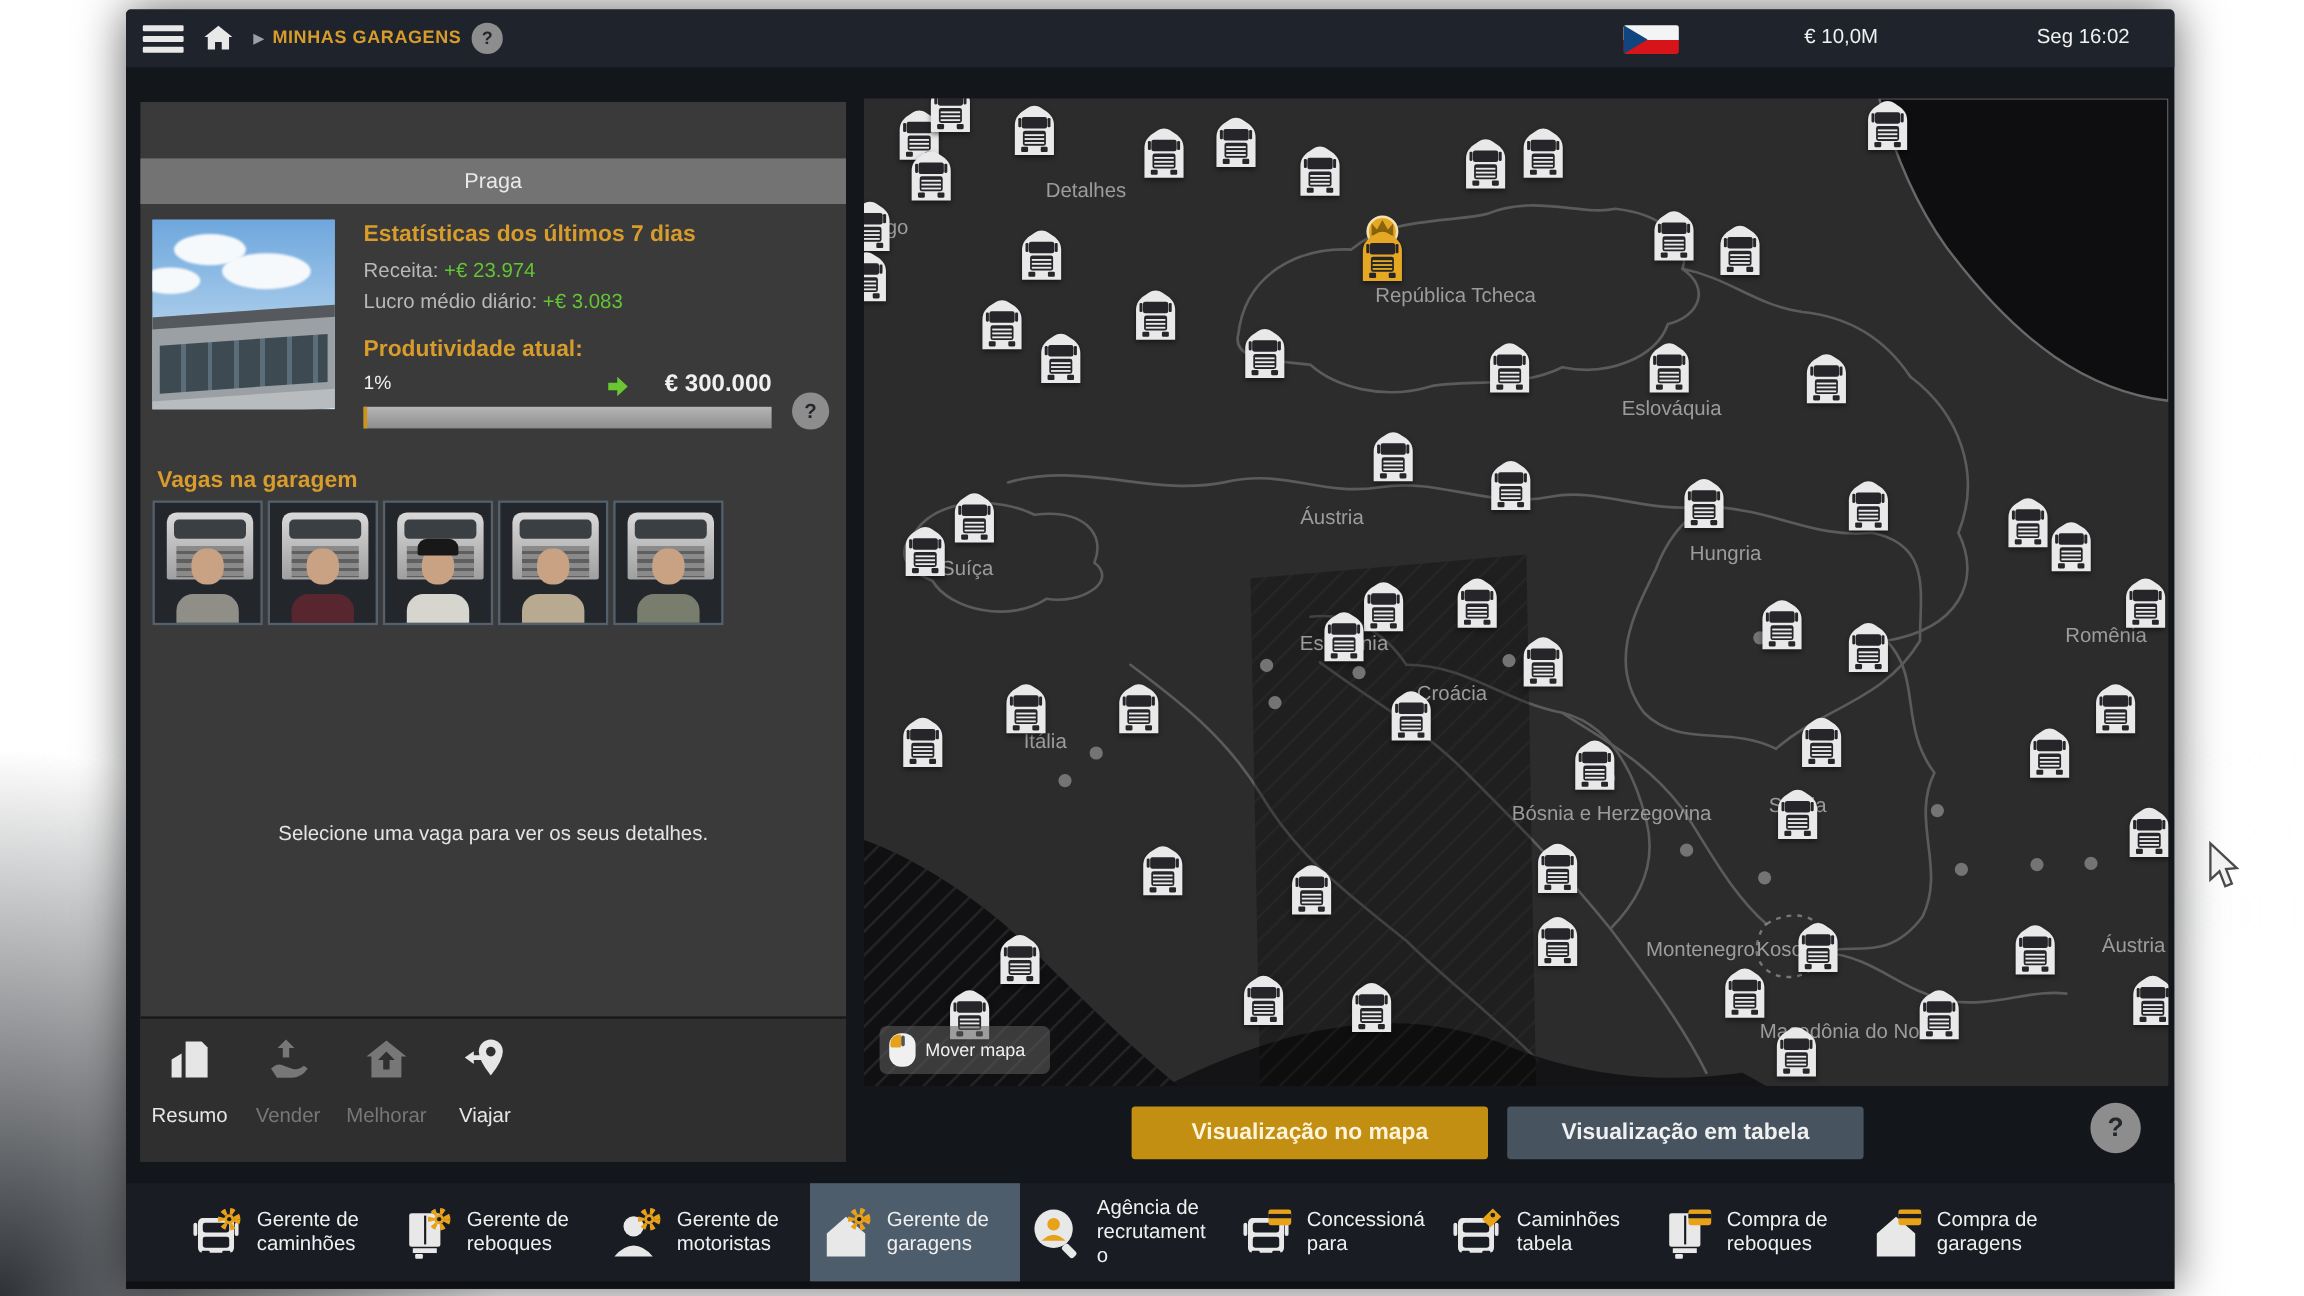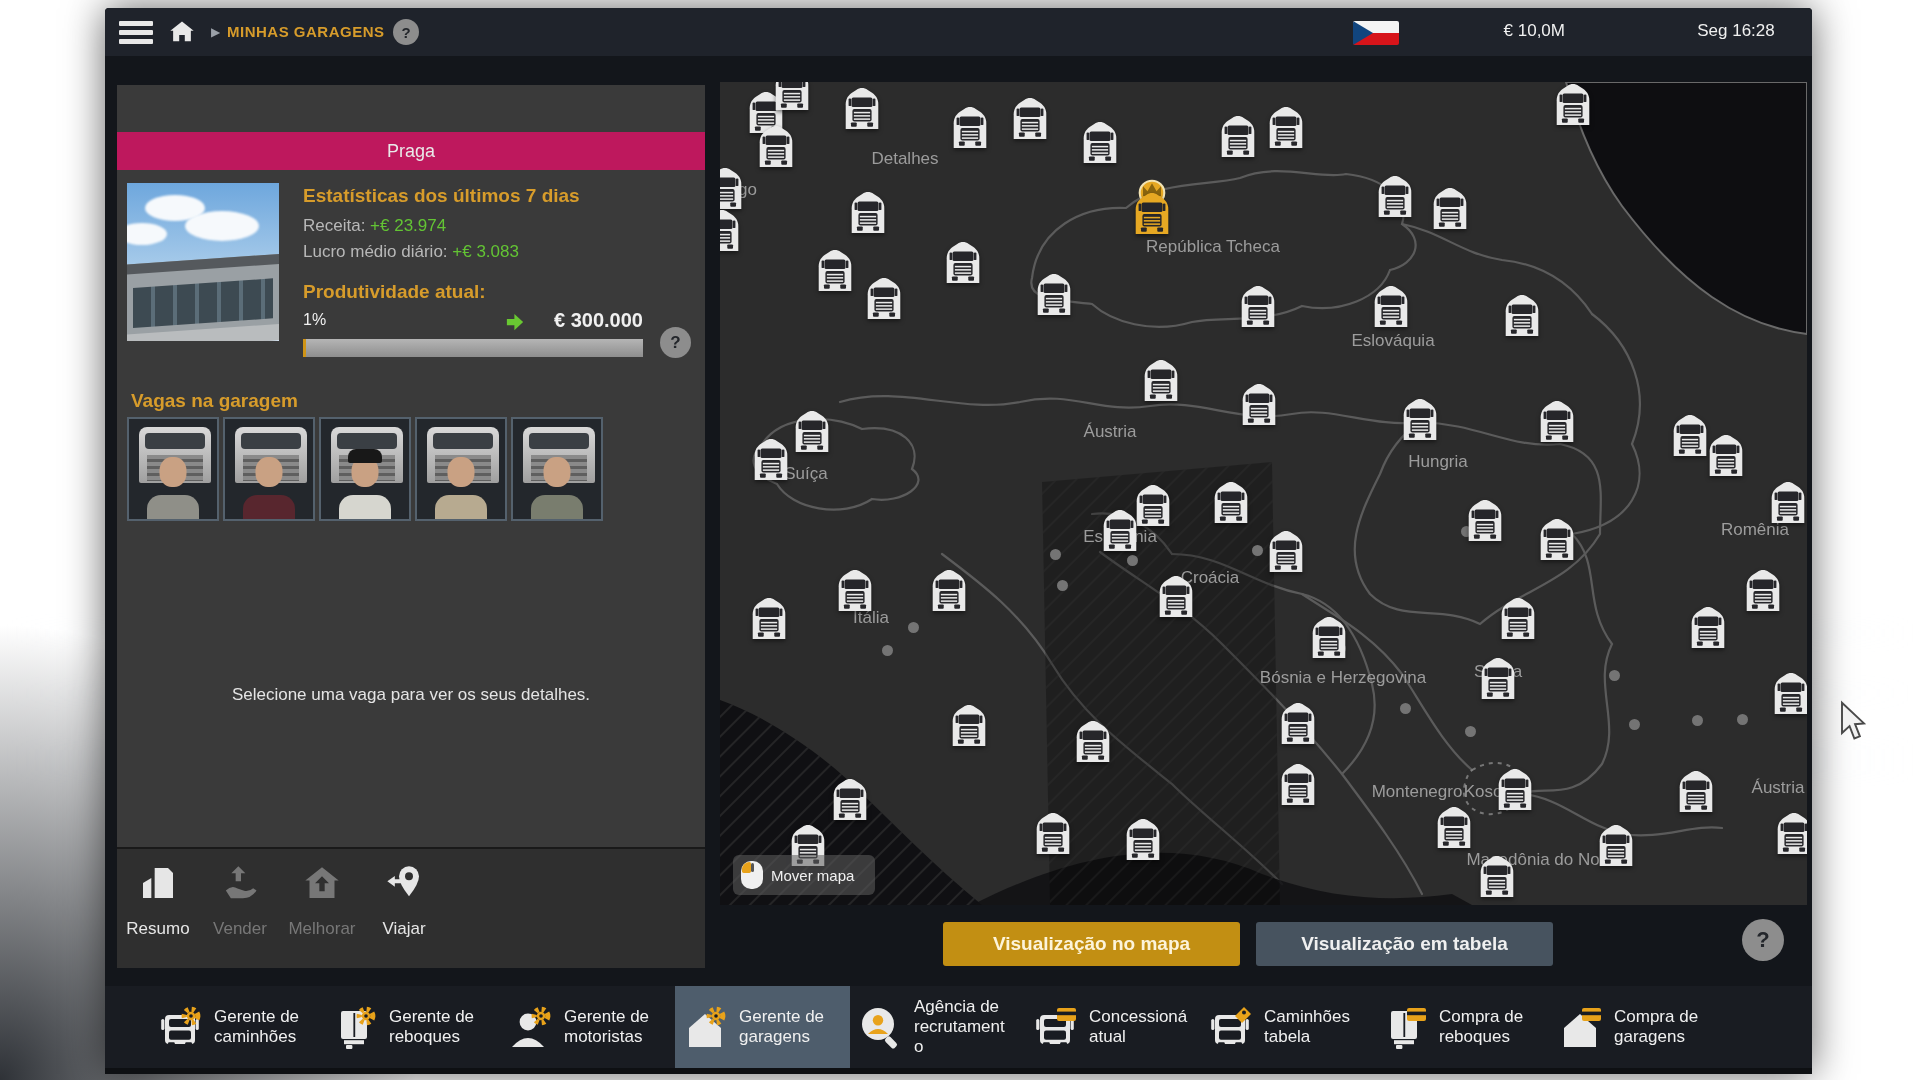--- a/index.html
+++ b/index.html
@@ -39,21 +39,21 @@
     border-top:12px solid transparent; border-bottom:12px solid transparent; border-left:20px solid #11457e; }
   .money { position:absolute; left:1330px; top:13px; width:130px; text-align:right;
     color:#f0f0f0; font-size:17px; }
   .clock { position:absolute; left:1566px; top:13px; width:130px; text-align:center;
     color:#f0f0f0; font-size:17px; }
 
   
   .garage-panel { position:absolute; left:12px; top:77px; width:588px; height:883px; background:#3a3a3a; }
   .gp-header { position:absolute; left:0; top:0; width:100%; height:43px; background:#2f2f2f;
     color:#d79c2b; font-size:20px; font-weight:bold; line-height:43px; padding-left:14px; }
-  .gp-city { position:absolute; left:0; top:47px; width:100%; height:38px; background:#be185d;
+  .gp-city { position:absolute; left:0; top:47px; width:100%; height:38px; background:#737373;
     color:#e9e9e9; font-size:18px; text-align:center; line-height:38px; }
 
   .photo { position:absolute; left:10px; top:98px; width:152px; height:158px; overflow:hidden; background:#86b2dd; }
   .photo .sky{position:absolute;inset:0;background:linear-gradient(180deg,#6ea7dd,#b9d6ee 70%,#d8e7f4);}
   .cloud{position:absolute;background:#f6f9fc;border-radius:50%;filter:blur(1px);}
   .c1{left:18px;top:12px;width:60px;height:26px;} .c2{left:58px;top:28px;width:74px;height:30px;}
   .c3{left:-10px;top:40px;width:50px;height:22px;}
   .bldg{position:absolute;left:-6px;bottom:-4px;width:170px;height:86px;background:#9aa0a4;
     border-top:10px solid #55595d; transform:skewY(-4deg);}
   .bldg .glass{position:absolute;left:12px;top:14px;width:140px;height:40px;
@@ -284,21 +284,21 @@
       <div class="home-btn">
         <svg viewBox="0 0 24 24" width="30" height="28">
             <use href="#sym-home"></use>
           </svg>
       </div>
       <span class="crumb-caret">▶</span>
       <span class="breadcrumb">MINHAS GARAGENS</span>
       <div class="help-circle">?</div>
       <div class="flag-cz"></div>
       <div class="money">€ 10,0M</div>
-      <div class="clock">Seg 16:28</div>
+      <div class="clock">Seg 16:02</div>
     </header>
 
     <aside class="garage-panel">
       <div class="gp-city">Praga</div>
 
       <div class="photo">
         <div class="sky"></div>
         <div class="cloud c1"></div>
           <div class="cloud c2"></div>
           <div class="cloud c3"></div>
@@ -827,21 +827,21 @@
             <div>recrutament</div>
             <div>o</div>
           </div>
         </div>
         <div class="titem">
           <svg class="ticon" viewBox="0 0 24 24">
             <use href="#sym-truck-card"></use>
           </svg>
           <div class="tlabel">
             <div>Concessioná</div>
-            <div>atual</div>
+            <div>para</div>
           </div>
         </div>
         <div class="titem">
           <svg class="ticon" viewBox="0 0 24 24">
             <use href="#sym-truck-tag"></use>
           </svg>
           <div class="tlabel">
             <div>Caminhões</div>
             <div>tabela</div>
           </div>

